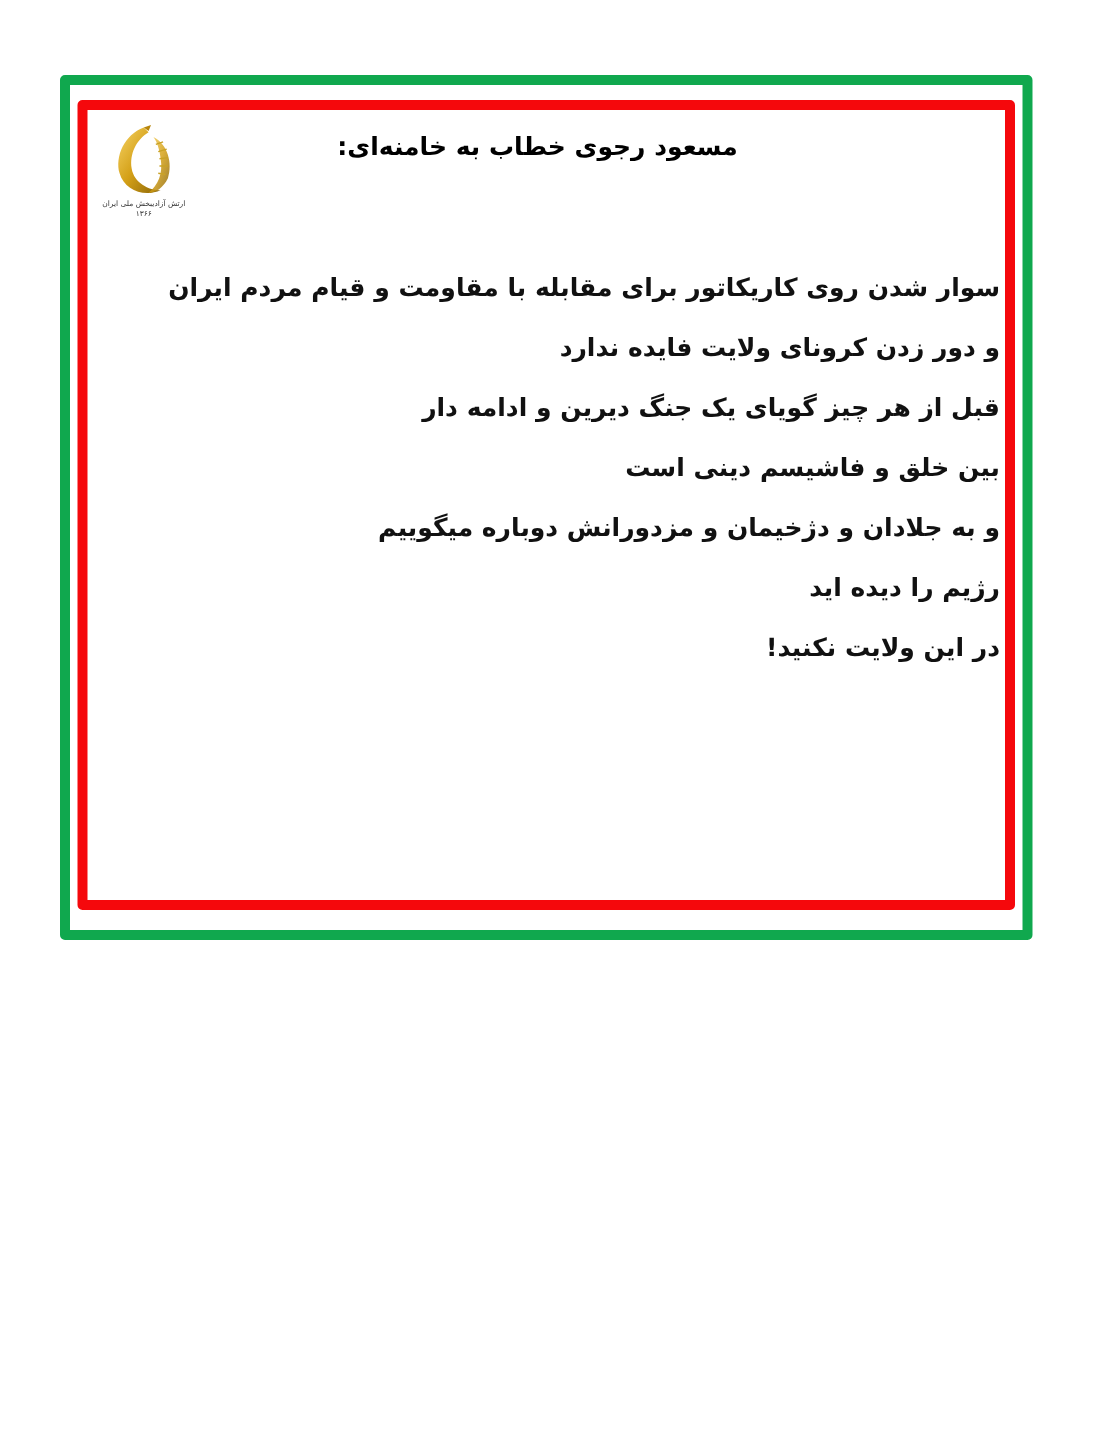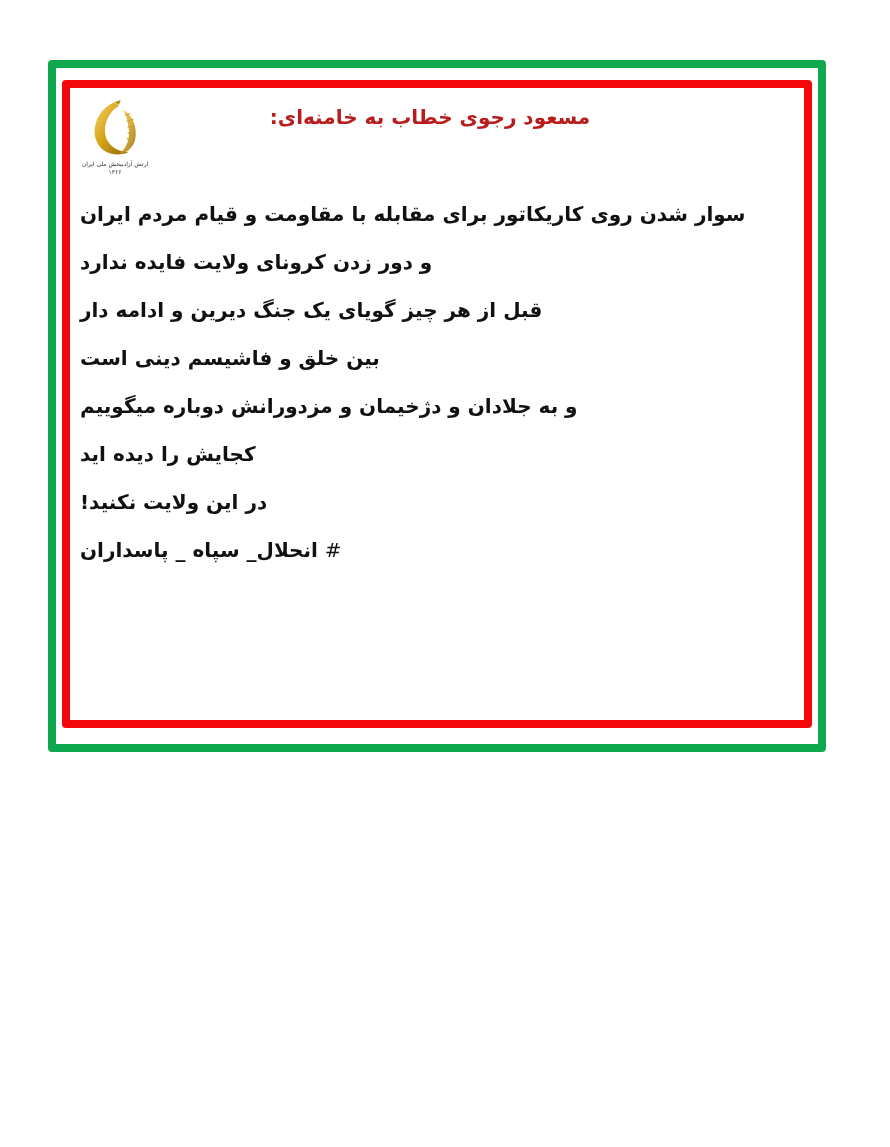--- a/index.html
+++ b/index.html
@@ -14,24 +14,24 @@
     }
     .logo {
       position:absolute; left:80px; top:98px; width:70px; height:80px;
     }
     .logo svg { width:58px; height:62px; display:block; margin:0 auto; }
     .logo-caption {
       font-size:6px; color:#333; text-align:center; direction:rtl; line-height:8px;
     }
     .title {
       position:absolute; left:200px; top:105px; width:460px; text-align:center;
-      direction:rtl; font-weight:bold; font-size:20px; color:#b91c1c;
+      direction:rtl; font-weight:bold; font-size:20px; color:#000000;
     }
     .body-lines {
-      position:absolute; left:80px; top:190px; width:720px; direction:rtl; text-align:left;
+      position:absolute; left:80px; top:206px; width:720px; direction:rtl; text-align:right;
     }
     .line {
       font-weight:bold; font-size:20px; color:#111; height:48px; line-height:48px;
       white-space:nowrap;
     }
     .hashtag { display:inline-block; }
     .hash-sym { font-weight:normal; }
   </style>
 </head>
 <body>
@@ -64,19 +64,15 @@
 </div>
 
 <div class="title">مسعود رجوی خطاب به خامنه‌ای:</div>
 
 <div class="body-lines">
   <div class="line">سوار شدن روی کاریکاتور برای مقابله با مقاومت و قیام مردم ایران</div>
   <div class="line">و دور زدن کرونای ولایت فایده ندارد</div>
   <div class="line">قبل از هر چیز گویای یک جنگ دیرین و ادامه دار</div>
   <div class="line">بین خلق و فاشیسم دینی است</div>
   <div class="line">و به جلادان و دژخیمان و مزدورانش دوباره میگوییم</div>
-  <div class="line">کجایش را دیده اید</div>
+  <div class="line">رژیم را دیده اید</div>
   <div class="line">در این ولایت نکنید!</div>
-  <div class="line">
-    <span class="hash-sym">#</span>
-    <span class="hashtag">انحلال_ سپاه _ پاسداران</span>
-  </div>
 </div>
 
 </body></html>

